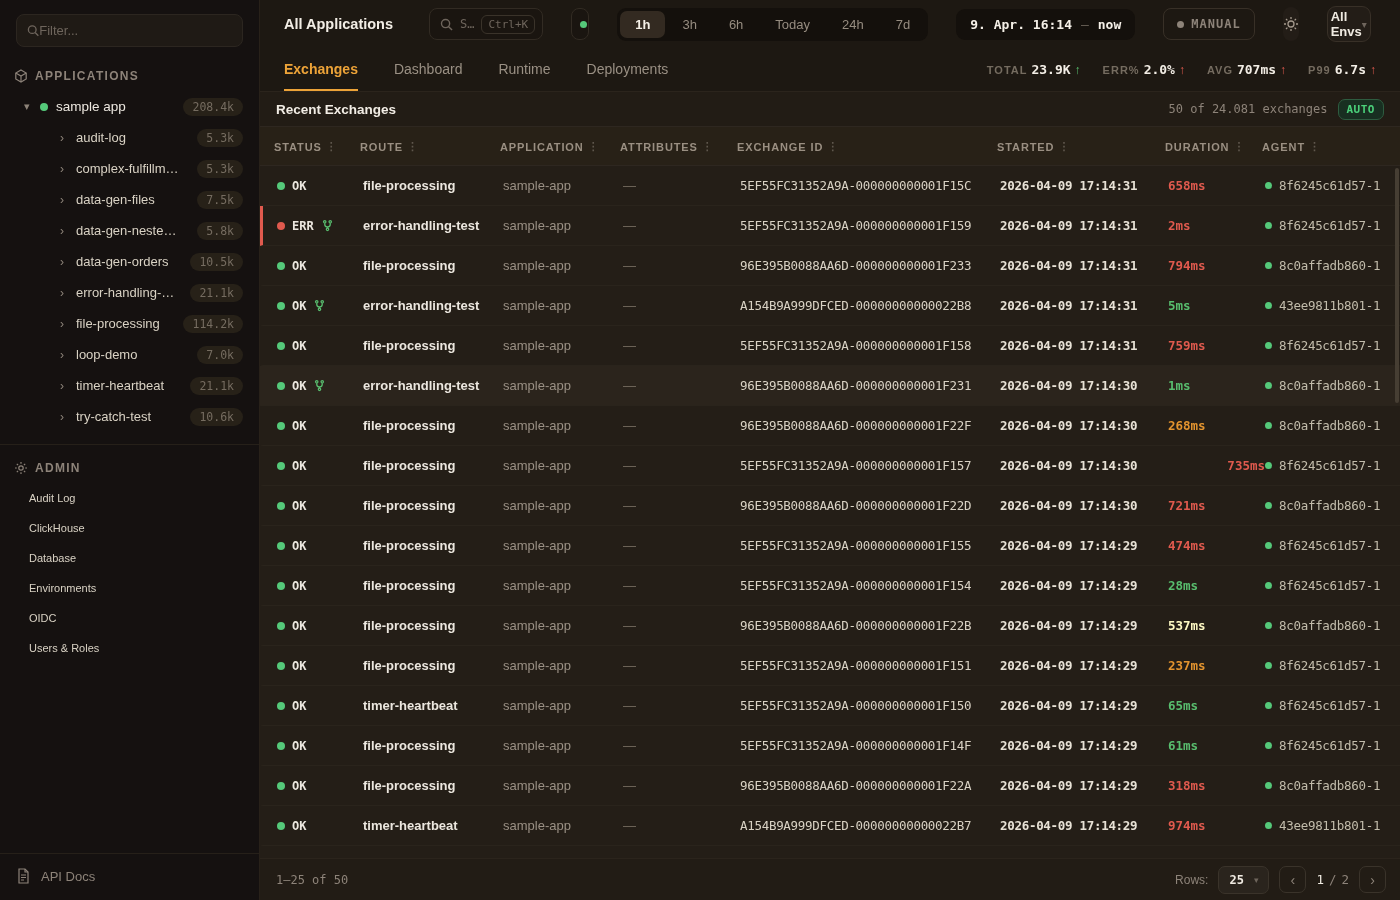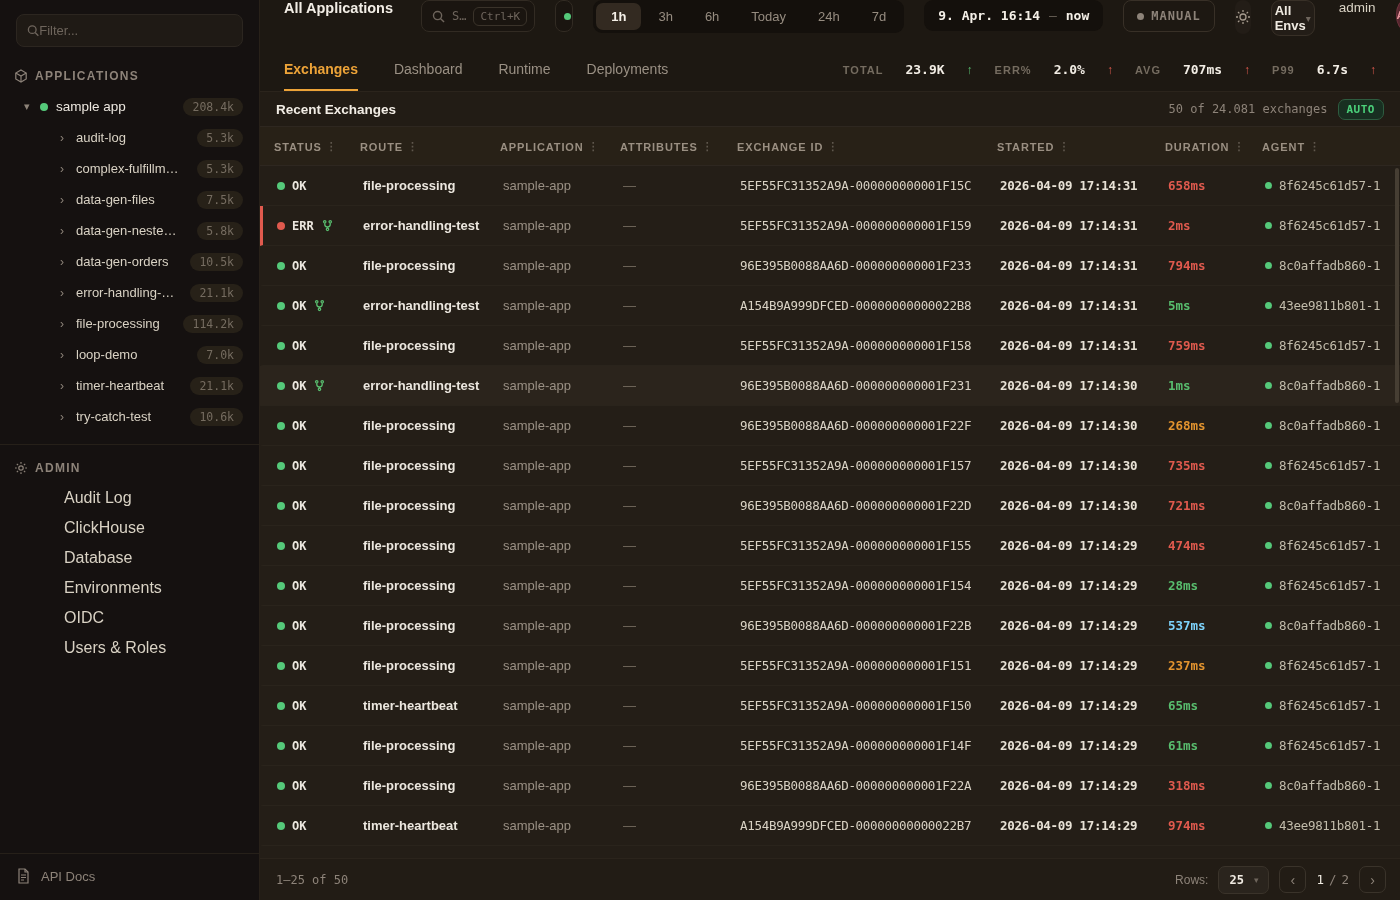--- a/index.html
+++ b/index.html
@@ -60,34 +60,34 @@
   .tree-row .app-name { color:#ece7df; font-size:13.5px; flex:1; }
   .tree-child { padding-left:60px; }
   .tree-child .chev { font-size:12px; width:16px; }
   .tree-child .route-name { color:#d9d2c4; font-size:13px; flex:1; white-space:nowrap; overflow:hidden; }
   .count-badge {
     font-family:"DejaVu Sans Mono", monospace;
     background:#272118; color:#756c60; font-size:11.5px;
     border-radius:10px; padding:2px 9px; margin-left:8px;
   }
   .sb-divider { border-top:1px solid #262019; margin:12px 0 0 0; }
-  .admin-item { height:30px; display:flex; align-items:center; padding-left:64px; color:#d9d2c4; font-size:16px; cursor:pointer; }
+  .admin-item { height:30px; display:flex; align-items:center; padding-left:29px; color:#d9d2c4; font-size:11px; cursor:pointer; }
 
   .sb-footer {
     margin-top:auto; border-top:1px solid #262019;
     display:flex; align-items:center; gap:10px; padding:14px 16px 16px 16px;
     color:#8d8379; cursor:pointer;
   }
 
   
   .main { flex:1; display:flex; flex-direction:column; height:900px; min-width:0; }
 
   .topbar {
     height:48px; min-height:48px; background:#1d1812;
-    display:flex; align-items:flex-start; padding:0 18px 0 24px; gap:20px;
+    display:flex; align-items:center; padding:0 18px 0 24px; gap:28px;
   }
   .tb-title { font-weight:bold; font-size:14.5px; color:#f2ede5; white-space:nowrap; margin-right:8px; }
   .search-box {
     display:flex; align-items:center; gap:7px;
     border:1px solid #322b23; border-radius:8px; background:#1a1510;
     height:32px; padding:0 7px 0 10px; width:140px; color:#6e655c;
   }
   .search-box .ph { font-family:"DejaVu Sans Mono",monospace; font-size:12px; color:#6e655c; flex:1; overflow:hidden; white-space:nowrap; }
   .kbd {
     font-family:"DejaVu Sans Mono",monospace; font-size:11px; color:#6e655c;
@@ -148,21 +148,21 @@
     border-bottom:1px solid #2b241c;
     display:flex; align-items:stretch; padding:0 24px;
   }
   .tab {
     display:flex; align-items:center; margin-right:36px;
     color:#9a9084; font-size:14px; cursor:pointer;
     border-bottom:2px solid transparent;
   }
   .tab.active { color:#eda338; font-weight:bold; border-bottom-color:#eda338; }
   .stats { margin-left:auto; display:flex; align-items:center; gap:22px; }
-  .stat { display:flex; align-items:center; gap:22px; white-space:nowrap; }
+  .stat { display:flex; align-items:center; gap:4px; white-space:nowrap; }
   .stat-label { color:#756c60; font-size:11px; font-weight:bold; letter-spacing:1px; }
   .stat-value { font-family:"DejaVu Sans Mono",monospace; font-weight:bold; font-size:13px; color:#f2ede5; }
   .trend { font-weight:bold; font-size:12px; }
   .trend-green { color:#58bd6e; } .trend-red { color:#e05a4e; }
 
   
   .listbar {
     height:34px; min-height:34px; display:flex; align-items:center;
     padding:0 16px; background:#221c15;
   }
@@ -620,21 +620,21 @@
         <div class="grid-row trow">
           <div class="cell-status">
             <span class="st-dot ok"></span>
             <span class="st-label">OK</span>
           </div>
           <div class="cell-route">file-processing</div>
           <div class="cell-app">sample-app</div>
           <div class="cell-attr">—</div>
           <div class="cell-id">5EF55FC31352A9A-000000000001F157</div>
           <div class="cell-start">2026-04-09 17:14:30</div>
-          <div class="cell-dur" style="color: rgb(224, 90, 78);">735ms</div>
+          <div class="cell-dur" style="color: rgb(224, 90, 78); text-align: right;">735ms</div>
           <div class="cell-agent">
             <span class="agent-dot"></span>
             <span>8f6245c61d57-1</span>
           </div>
         </div>
         <div class="grid-row trow">
           <div class="cell-status">
             <span class="st-dot ok"></span>
             <span class="st-label">OK</span>
           </div>
@@ -684,21 +684,21 @@
         <div class="grid-row trow">
           <div class="cell-status">
             <span class="st-dot ok"></span>
             <span class="st-label">OK</span>
           </div>
           <div class="cell-route">file-processing</div>
           <div class="cell-app">sample-app</div>
           <div class="cell-attr">—</div>
           <div class="cell-id">96E395B0088AA6D-000000000001F22B</div>
           <div class="cell-start">2026-04-09 17:14:29</div>
-          <div class="cell-dur" style="color: #7dd3fc;">537ms</div>
+          <div class="cell-dur" style="color: #fef9c3;">537ms</div>
           <div class="cell-agent">
             <span class="agent-dot"></span>
             <span>8c0affadb860-1</span>
           </div>
         </div>
         <div class="grid-row trow">
           <div class="cell-status">
             <span class="st-dot ok"></span>
             <span class="st-label">OK</span>
           </div>

